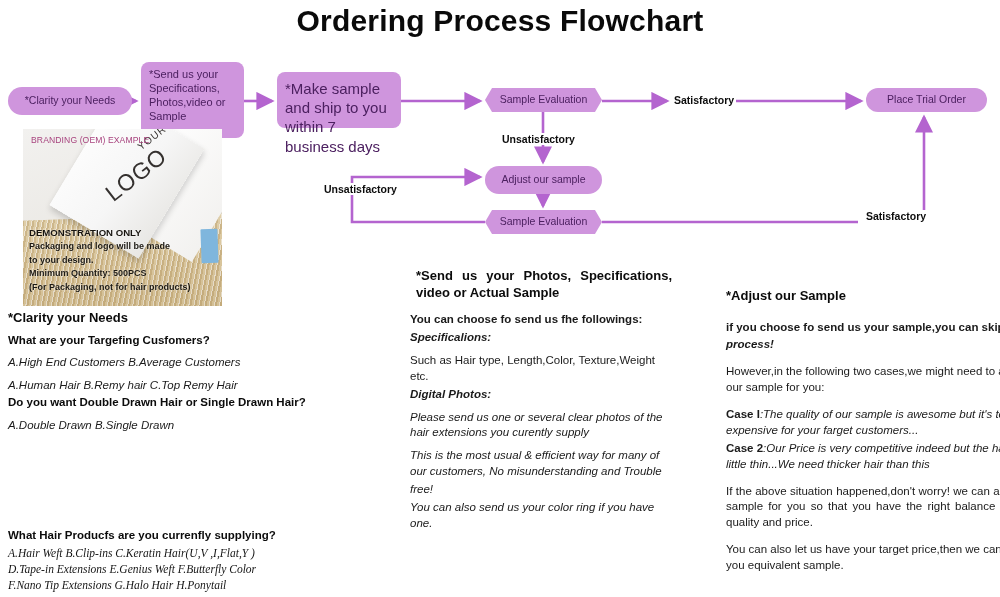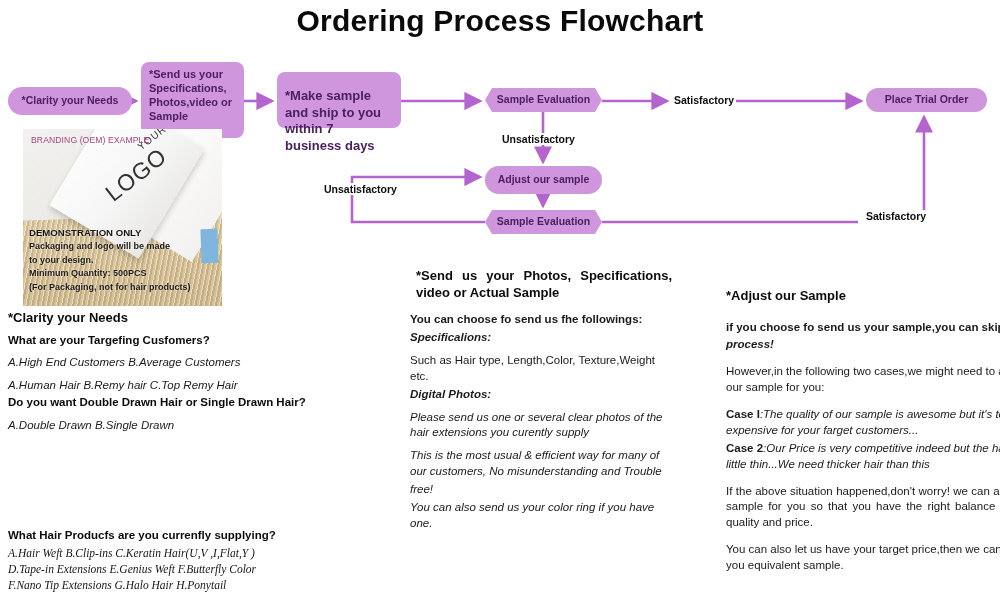--- a/index.html
+++ b/index.html
@@ -21,36 +21,36 @@
   }
 
   
   #flowchart { position:absolute; left:0; top:55px; width:1000px; height:185px; }
   #flow-svg { position:absolute; left:0; top:0; }
 
   .node {
     position:absolute;
     background:#cf95dd;
     color:#4c2060;
-    font-weight:bold;
+    font-weight:normal;
     display:flex; align-items:center;
     padding:4px 8px;
     line-height:1.28;
     z-index:3;
   }
   .node.pill { border-radius:14px; }
   .node.rrect { border-radius:8px; }
   .node.hex {
     border-radius:0;
     clip-path: polygon(7px 0, calc(100% - 7px) 0, 100% 50%, calc(100% - 7px) 100%, 7px 100%, 0 50%);
   }
 
   #n-clarity  { left:8px;  top:32px;  width:124px; height:28px; font-size:10.5px; justify-content:center; }
   #n-send     { left:141px;top:7px;   width:103px; height:76px; font-size:11px; align-items:flex-start; padding-top:5px;}
-  #n-make     { left:277px;top:17px;  width:124px; height:56px; font-size:13px; align-items:flex-start; padding-top:16px;}
+  #n-make     { left:277px;top:17px;  width:124px; height:56px; font-size:15px; align-items:flex-start; padding-top:7px;}
   #n-eval1    { left:485px;top:33px;  width:117px; height:24px; font-size:10.5px; justify-content:center; }
   #n-adjust   { left:485px;top:111px; width:117px; height:28px; font-size:10.5px; justify-content:center; }
   #n-eval2    { left:485px;top:155px; width:117px; height:24px; font-size:10.5px; justify-content:center; }
   #n-place    { left:866px;top:33px;  width:121px; height:24px; font-size:10.5px; justify-content:center; }
 
   .edge-label {
     position:absolute; z-index:3;
     font-size:10.5px; font-weight:bold; color:#0c0c0c;
     background:#fff; padding:0 2px; white-space:nowrap;
   }

